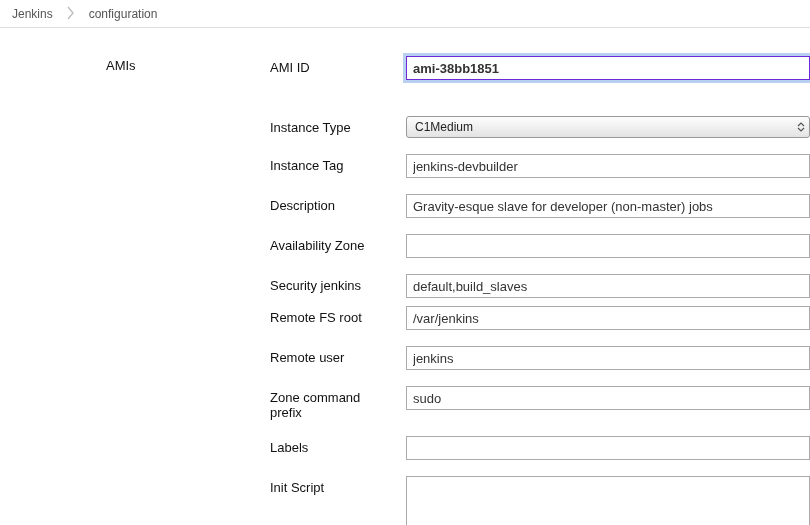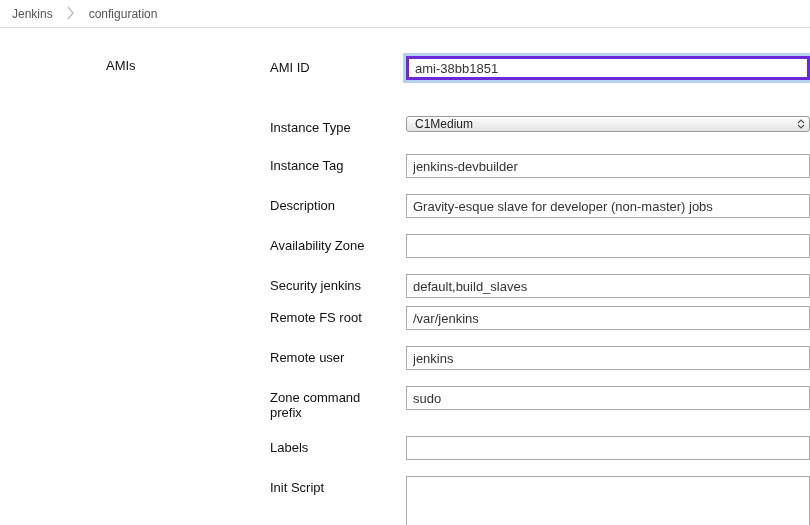--- a/index.html
+++ b/index.html
@@ -74,42 +74,43 @@
       width: 100%;
       height: 24px;
       border: 1px solid #aaa;
       background: #fff;
       padding: 3px 6px;
       font-size: 13px;
       color: #333;
       font-family: inherit;
     }
     input[type="text"].focus-highlight {
-      border: 3px solid #6d28d9;
+      border: 1px solid #6d28d9;
       box-shadow: 0 0 0 3px rgba(130,170,230,0.55);
       outline: none;
+      font-weight: bold;
     }
     textarea {
       width: 100%;
       height: 66px;
       border: 1px solid #aaa;
       background: #fff;
       padding: 4px 6px;
       font-size: 13px;
       resize: none;
       font-family: inherit;
     }
     .select-wrap {
       position: relative;
       width: 100%;
       height: 22px;
     }
     .select-box {
       width: 100%;
-      height: 16px;
+      height: 22px;
       border: 1px solid #999;
       border-radius: 3px;
       background: linear-gradient(#fdfdfd, #e3e3e3);
       padding: 2px 20px 2px 8px;
       font-size: 12px;
       color: #222;
       display: flex;
       align-items: center;
       cursor: pointer;
       position: relative;

